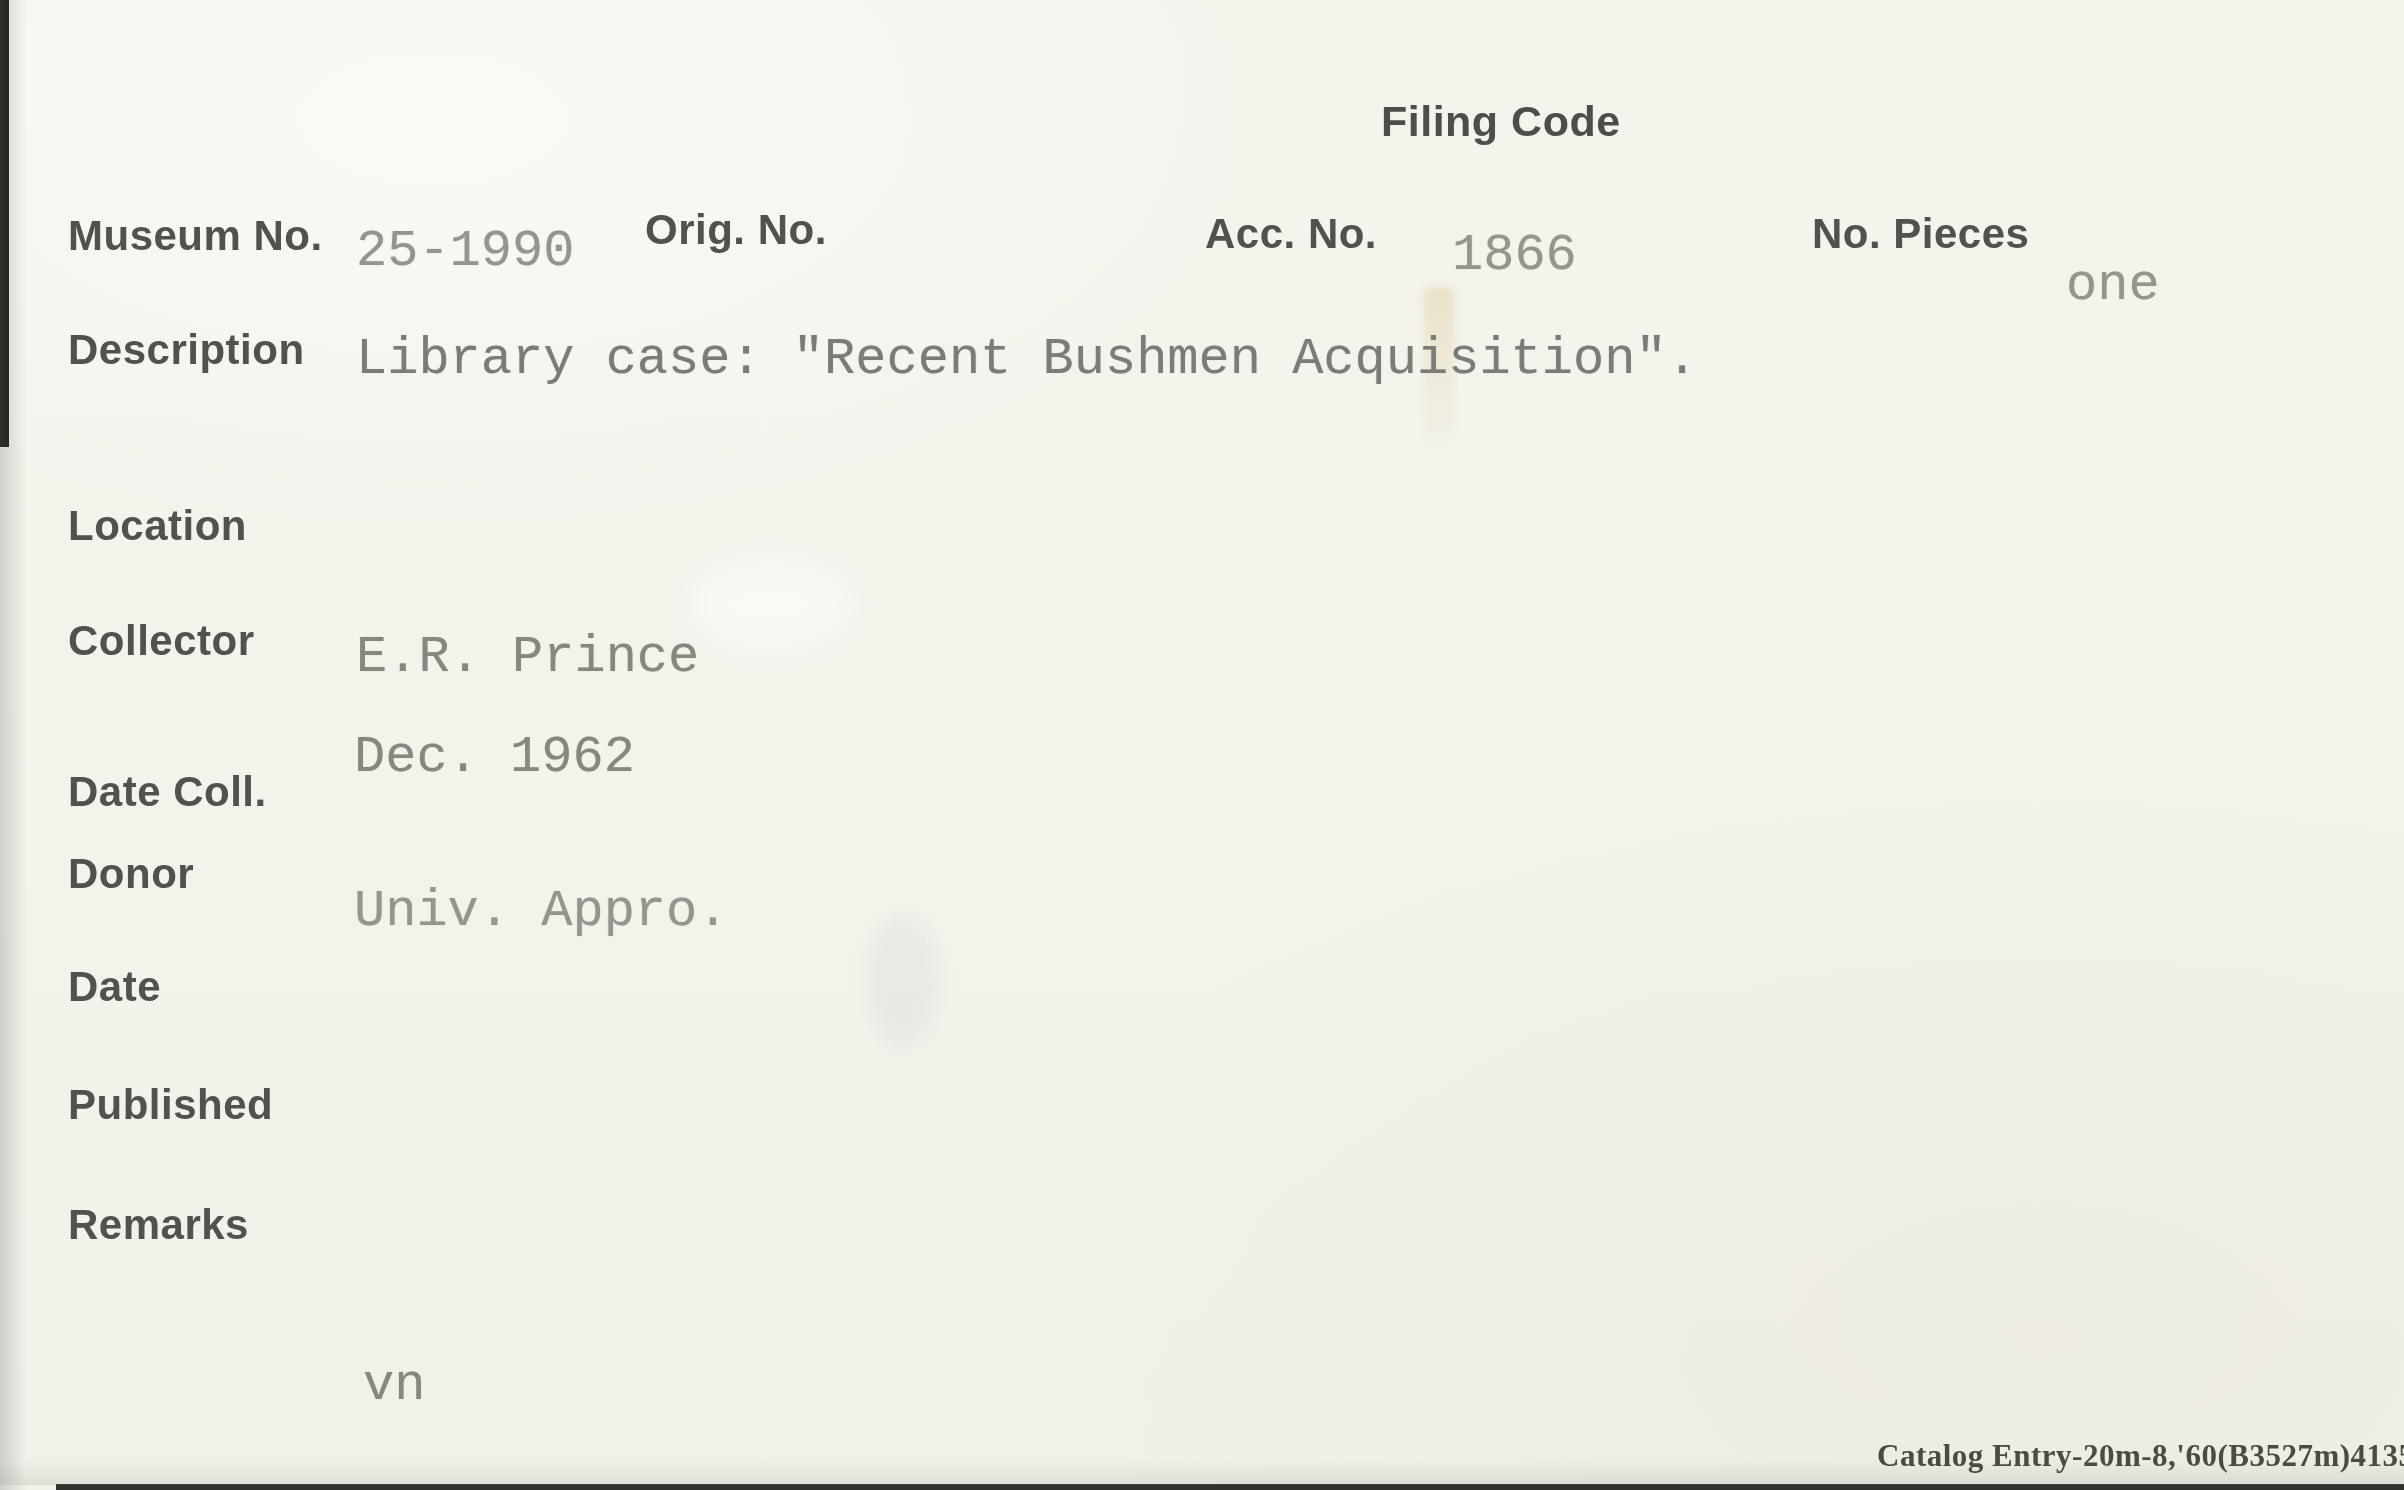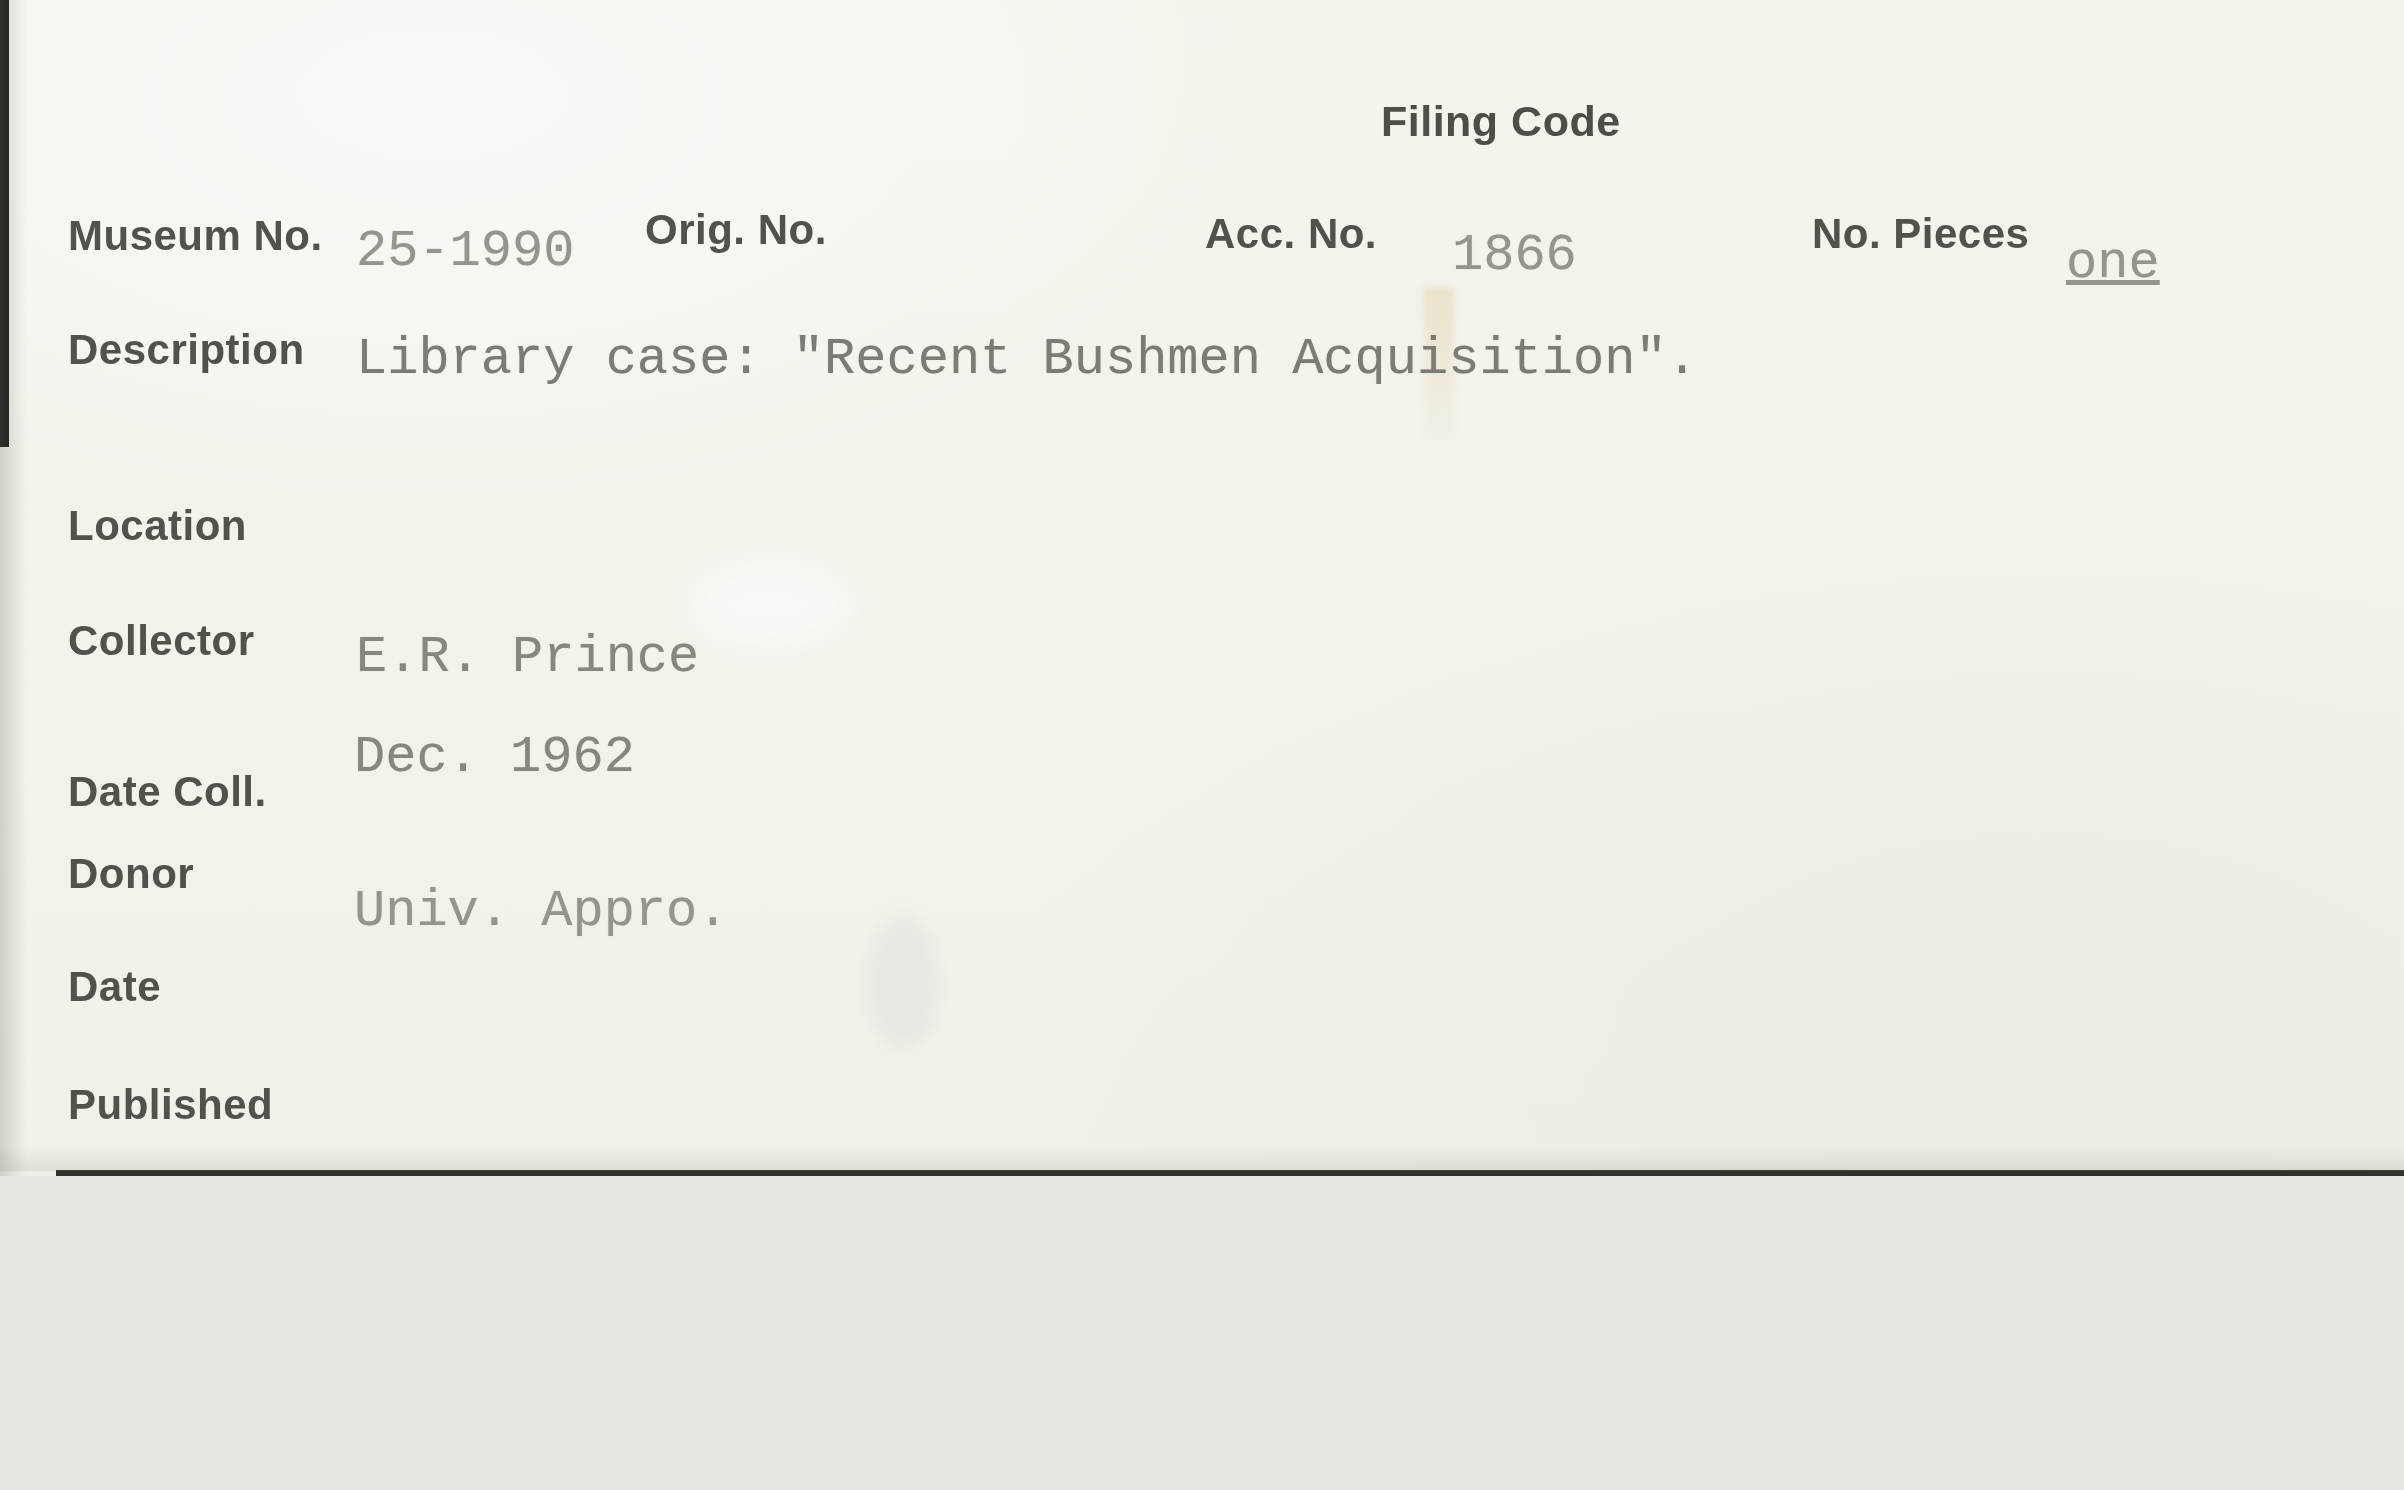--- a/index.html
+++ b/index.html
@@ -1,18 +1,18 @@
 <!DOCTYPE html>
 <html><head>
 <meta charset="utf-8">
 <style>
   html,body{margin:0;padding:0;background:#e8e7e1;}
   .stage{
     position:relative;
-    width:2404px;height:1176px;
+    width:2404px;height:1490px;
     overflow:hidden;
     font-family:"Liberation Sans",sans-serif;
     background:
       radial-gradient(1400px 700px at 18% 8%, rgba(255,255,255,.55), rgba(255,255,255,0) 60%),
       radial-gradient(1600px 900px at 85% 90%, rgba(233,231,222,.5), rgba(233,231,222,0) 65%),
       linear-gradient(180deg,#f4f3ec 0%, #f3f2eb 55%, #f1f0e9 100%);
   }
   
   .edge-black-left{position:absolute;left:0;top:0;width:9px;height:447px;background:#141412;}
   .edge-shade-left{position:absolute;left:0;top:0;width:26px;height:1490px;
@@ -81,21 +81,21 @@
   <div class="lbl" style="left:68px;top:212px;">Museum No.</div>
   <div class="typed typed-light" style="left:356px;top:222px;">25-1990</div>
 
   <div class="lbl" style="left:645px;top:206px;">Orig. No.</div>
   <div class="typed" style="left:880px;top:214px;"></div>
 
   <div class="lbl" style="left:1205px;top:210px;">Acc. No.</div>
   <div class="typed typed-light" style="left:1452px;top:226px;">1866</div>
 
   <div class="lbl" style="left:1812px;top:210px;">No. Pieces</div>
-  <div class="typed typed-light" style="left:2066px;top:234px;text-decoration:underline;">one</div>
+  <div class="typed typed-light" style="left:2066px;top:256px;">one</div>
 
   <div class="lbl" style="left:68px;top:326px;">Description</div>
   <div class="typed typed-dark" style="left:356px;top:330px;">Library case: "Recent Bushmen Acquisition".</div>
 
   <div class="lbl" style="left:68px;top:502px;">Location</div>
 
   <div class="lbl" style="left:68px;top:617px;">Collector</div>
   <div class="typed typed-mid" style="left:356px;top:628px;">E.R. Prince</div>
 
   <div class="lbl" style="left:68px;top:732px;margin-top:36px;">Date Coll.</div>

